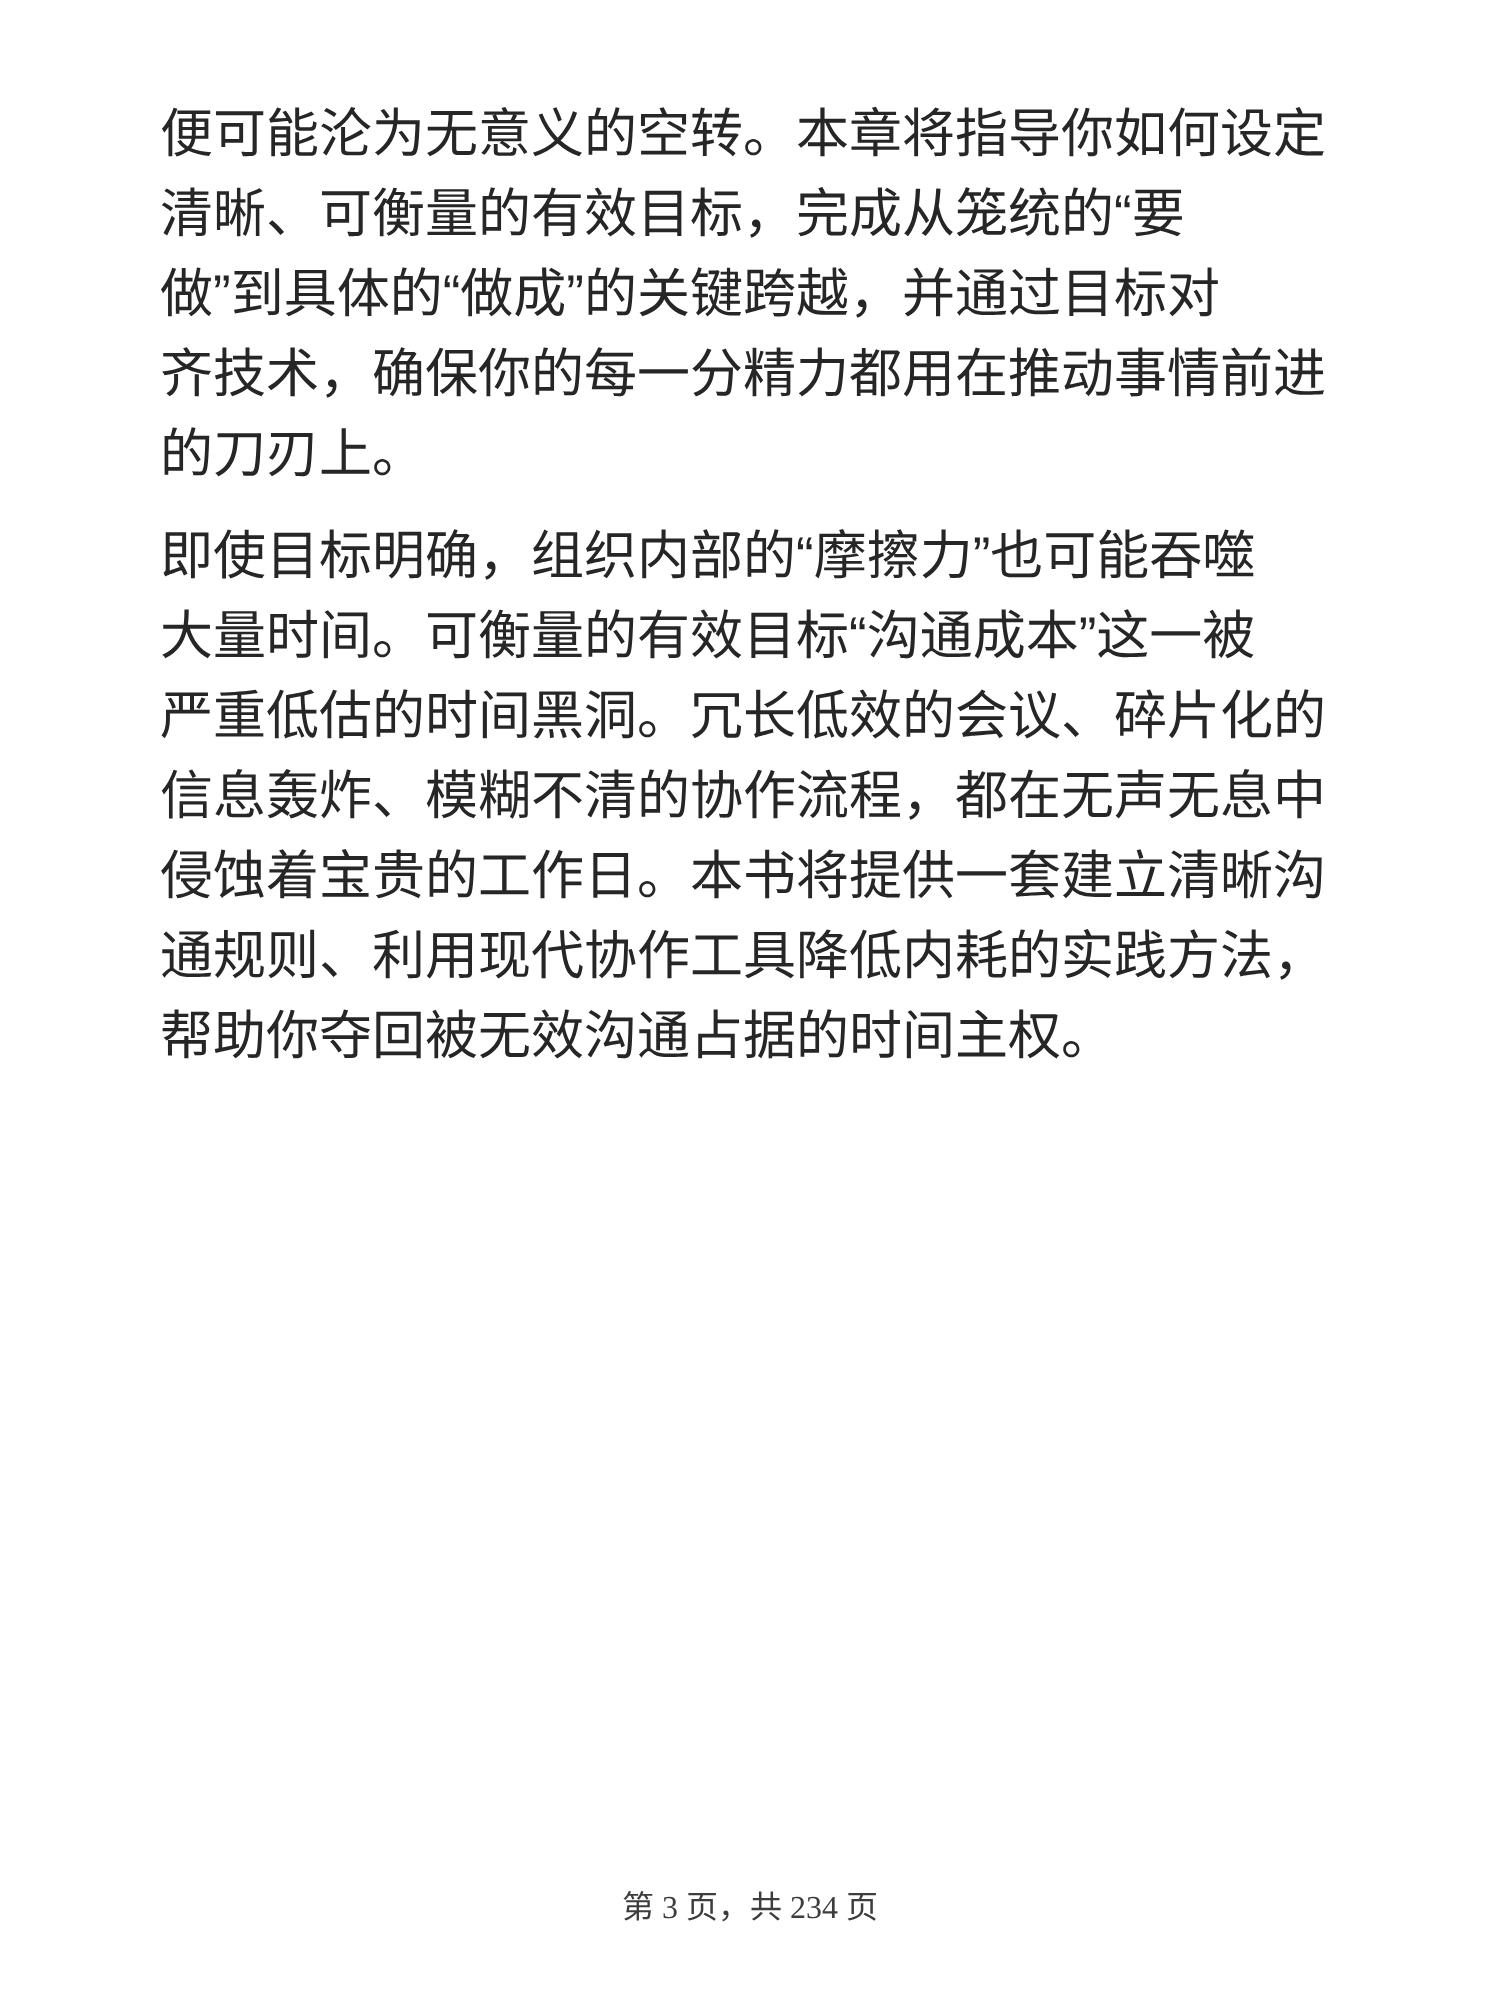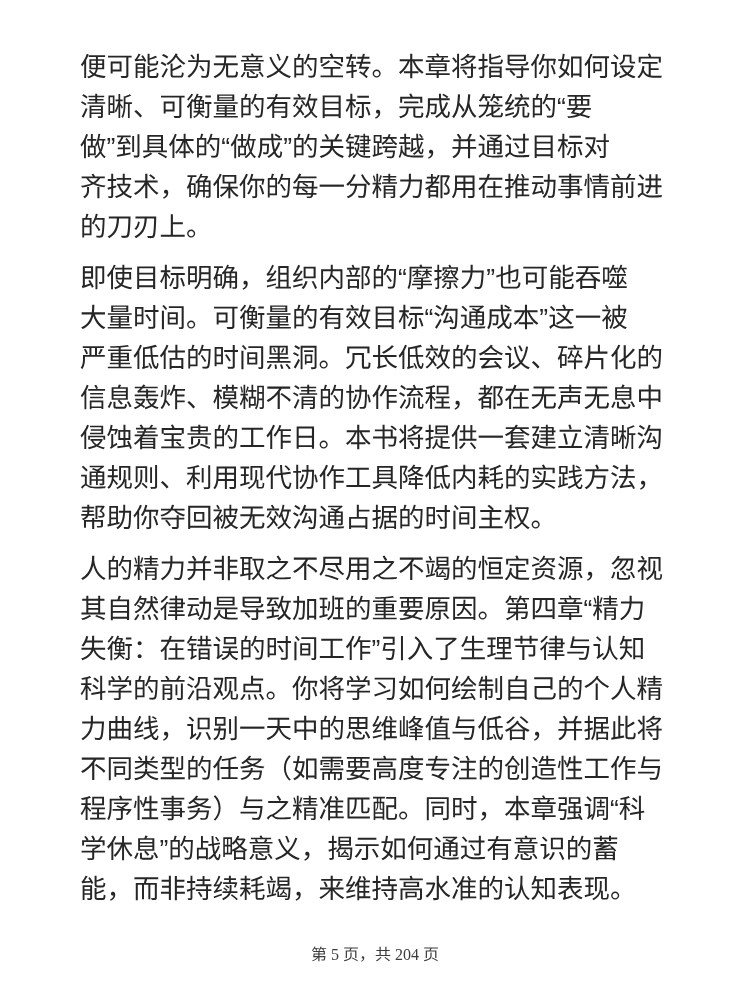--- a/index.html
+++ b/index.html
@@ -60,26 +60,17 @@
 做”到具体的“做成”的关键跨越，并通过目标对
 齐技术，确保你的每一分精力都用在推动事情前进
 的刀刃上。</p>
     <p class="paragraph">即使目标明确，组织内部的“摩擦力”也可能吞噬
 大量时间。可衡量的有效目标“沟通成本”这一被
 严重低估的时间黑洞。冗长低效的会议、碎片化的
 信息轰炸、模糊不清的协作流程，都在无声无息中
 侵蚀着宝贵的工作日。本书将提供一套建立清晰沟
 通规则、利用现代协作工具降低内耗的实践方法，
 帮助你夺回被无效沟通占据的时间主权。</p>
-    <p class="paragraph">人的精力并非取之不尽用之不竭的恒定资源，忽视
-其自然律动是导致加班的重要原因。第四章“精力
-失衡：在错误的时间工作”引入了生理节律与认知
-科学的前沿观点。你将学习如何绘制自己的个人精
-力曲线，识别一天中的思维峰值与低谷，并据此将
-不同类型的任务（如需要高度专注的创造性工作与
-程序性事务）与之精准匹配。同时，本章强调“科
-学休息”的战略意义，揭示如何通过有意识的蓄
-能，而非持续耗竭，来维持高水准的认知表现。</p>
   </div>
 
-  <div class="page-footer">第 5 页，共 204 页</div>
+  <div class="page-footer">第 3 页，共 234 页</div>
 
 </div>
 
 </body></html>

